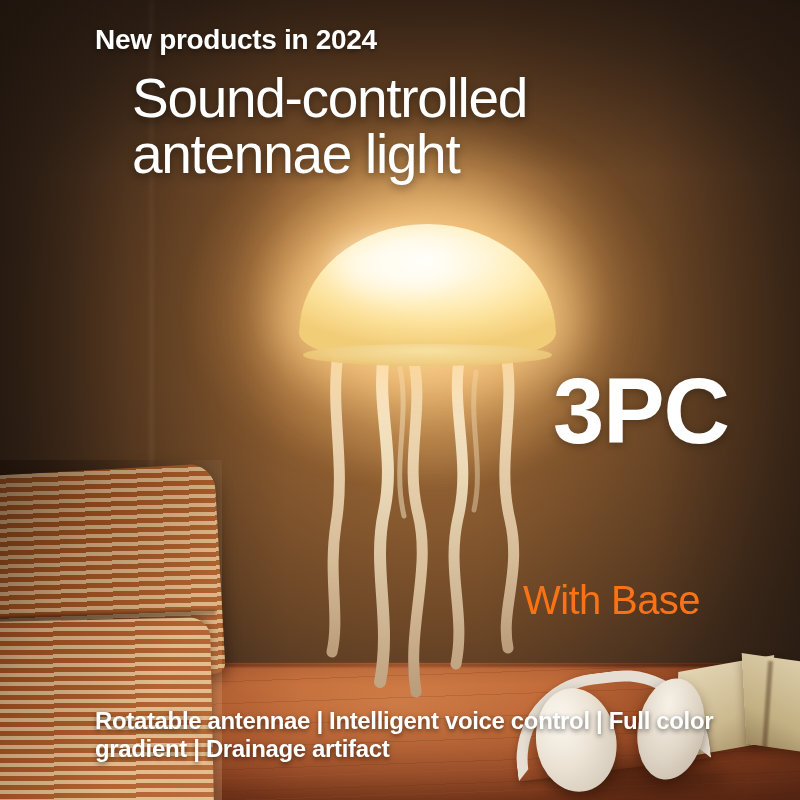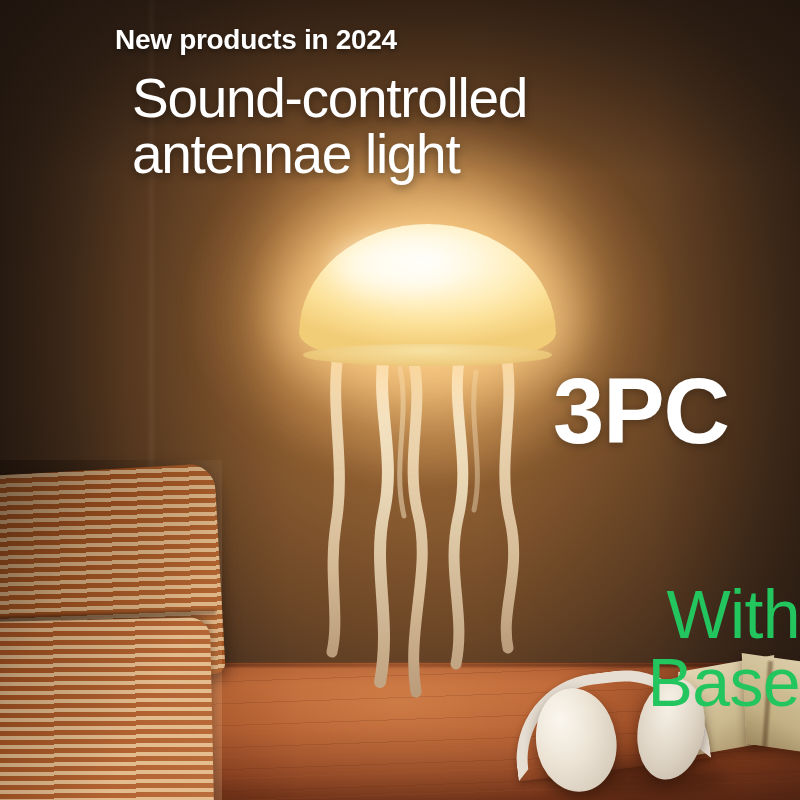--- a/index.html
+++ b/index.html
@@ -107,30 +107,30 @@
   .book-r{position:absolute;left:744px;top:659px;width:78px;height:90px;
     transform:skewY(11deg) rotate(-3deg);
     background:linear-gradient(200deg,#ded0ad 0%,#c3b083 66%,#9d8860 100%);
     box-shadow:0 5px 10px rgba(40,16,6,.38);}
   .book-spine{position:absolute;left:765px;top:661px;width:5px;height:88px;
     background:rgba(70,44,20,.45);transform:rotate(4deg);filter:blur(1px);}
 
   
   .t-eyebrow{position:absolute;left:95px;top:24px;color:#fff;
     font-size:28px;font-weight:bold;letter-spacing:-.3px;
-    text-shadow:0 2px 5px rgba(0,0,0,.45);white-space:nowrap;margin-left:20px;}
+    text-shadow:0 2px 5px rgba(0,0,0,.45);white-space:nowrap;}
   .t-head{position:absolute;left:132px;top:70px;color:#fff;
     font-size:55px;font-weight:normal;line-height:1.02;letter-spacing:-1.3px;
     text-shadow:0 3px 8px rgba(0,0,0,.42);}
   .t-head span{display:block;}
   .t-qty{position:absolute;left:553px;top:365px;color:#fff;
     font-size:92px;font-weight:700;letter-spacing:-1px;line-height:1;
     text-shadow:0 2px 10px rgba(0,0,0,.30);}
-  .t-base{position:absolute;left:523px;top:580px;color:#22c55e;
-    font-size:68px;font-weight:300;letter-spacing:-.6px;line-height:1;text-align:right;}
+  .t-base{position:absolute;left:523px;top:580px;color:#f97316;
+    font-size:40px;font-weight:300;letter-spacing:-.6px;line-height:1;}
   .t-feat{position:absolute;left:95px;top:707px;width:648px;color:#fff;
     font-size:24px;font-weight:bold;line-height:1.16;letter-spacing:-.35px;
     text-shadow:0 2px 5px rgba(0,0,0,.55);}
 </style>
 </head>
 <body>
 
 <div id="stage">
 
   <div class="wall"></div>
@@ -188,14 +188,15 @@
   <div class="cup-r"></div>
   <div class="cup-l"></div>
 
   <div class="t-eyebrow">New products in 2024</div>
   <div class="t-head">
     <span>Sound-controlled</span>
     <span>antennae light</span>
   </div>
   <div class="t-qty">3PC</div>
   <div class="t-base">With Base</div>
+  <div class="t-feat">Rotatable antennae | Intelligent voice control | Full color gradient | Drainage artifact</div>
 
 </div>
 
 </body></html>

